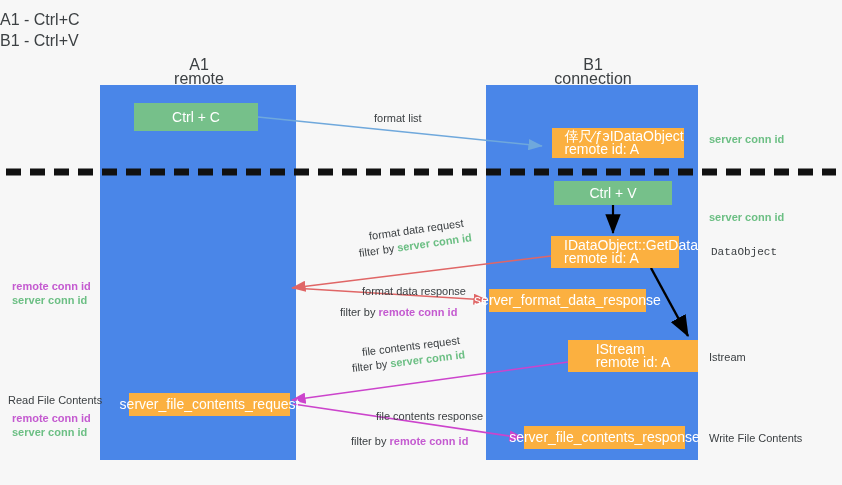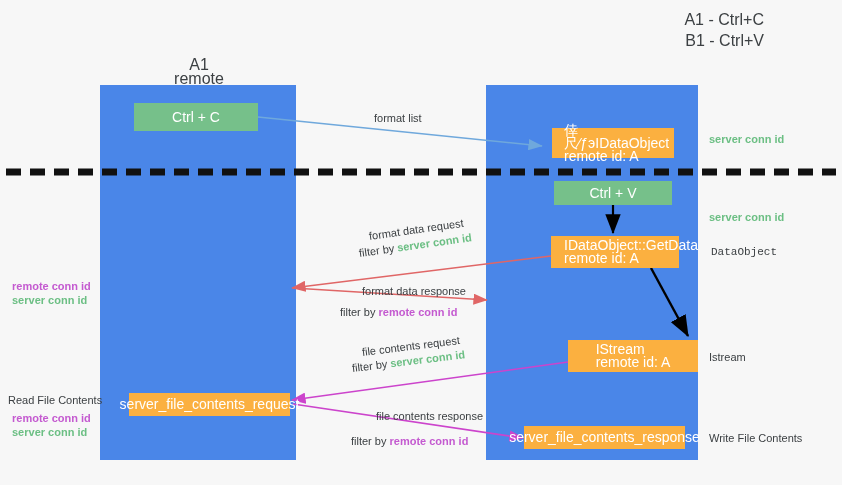--- a/index.html
+++ b/index.html
@@ -13,21 +13,21 @@
   }
   #stage{position:absolute;left:0;top:0;width:842px;height:485px;}
 
   
   #svg{position:absolute;left:0;top:0;width:842px;height:485px;}
 
   
   .abs{position:absolute;}
 
   .title{
-    width:764px;text-align:right;top:9px;left:0;
+    width:764px;text-align:left;top:9px;left:0;
     font-size:16px;line-height:21px;color:#3c4043;
     white-space:pre-line;
   }
 
   .lane-head{
     text-align:center;font-size:16px;line-height:14px;color:#3c4043;
     white-space:pre-line;
   }
 
   .box{
@@ -99,32 +99,35 @@
     <line x1="568" y1="362" x2="292" y2="400" stroke="#cc44cc" stroke-width="1.6" marker-end="url(#ah-mag)"></line>
 
     <line x1="293" y1="404" x2="523" y2="438" stroke="#cc44cc" stroke-width="1.6" marker-end="url(#ah-mag)"></line>
   </svg>
 
   <div class="abs title">A1 - Ctrl+C
 B1 - Ctrl+V</div>
 
   <div class="abs lane-head" style="left:104px;top:58px;width:190px;">A1
 remote</div>
+  <div class="abs lane-head" style="left:490px;top:58px;width:206px;">B1
+connection</div>
 
   <div class="box green" style="left:134px;top:103px;width:124px;height:28px;">Ctrl + C</div>
 
-  <div class="box orange" style="left:552px;top:128px;width:122px;height:30px;padding-left:12px;">倖尺⁄ƒэIDataObject
+  <div class="box orange" style="left:552px;top:128px;width:132px;height:30px;padding-left:12px;">倖尺⁄ƒэIDataObject
 remote id: A</div>
 
   <div class="box green" style="left:554px;top:181px;width:118px;height:24px;">Ctrl + V</div>
 
   <div class="box orange" style="left:551px;top:236px;width:128px;height:32px;padding-left:32px;">IDataObject::GetData
 remote id: A</div>
 
 
+  <div class="box orange" style="left:489px;top:289px;width:157px;height:23px;">server_format_data_response</div>
 
   <div class="box orange" style="left:568px;top:340px;width:130px;height:32px;">IStream
 remote id: A</div>
 
   <div class="box orange" style="left:129px;top:393px;width:161px;height:23px;">server_file_contents_request</div>
 
   <div class="box orange" style="left:524px;top:426px;width:161px;height:23px;">server_file_contents_response</div>
 
   <div class="edge-label" style="left:374px;top:111px;">format list</div>
 

